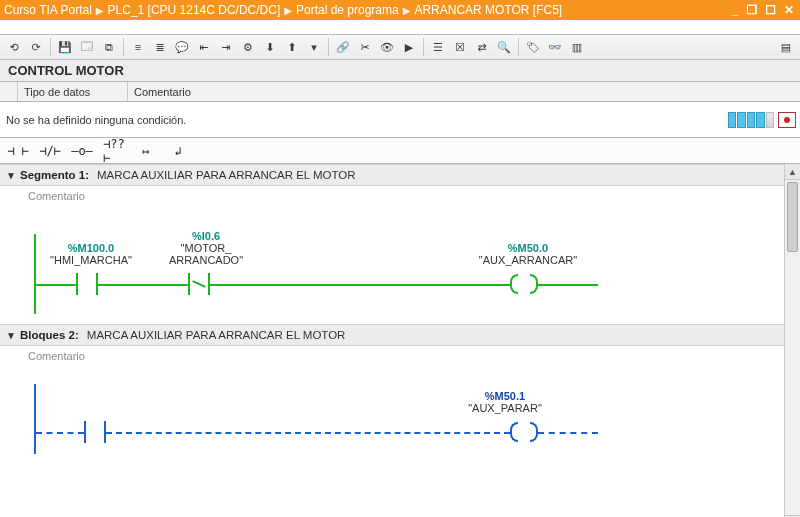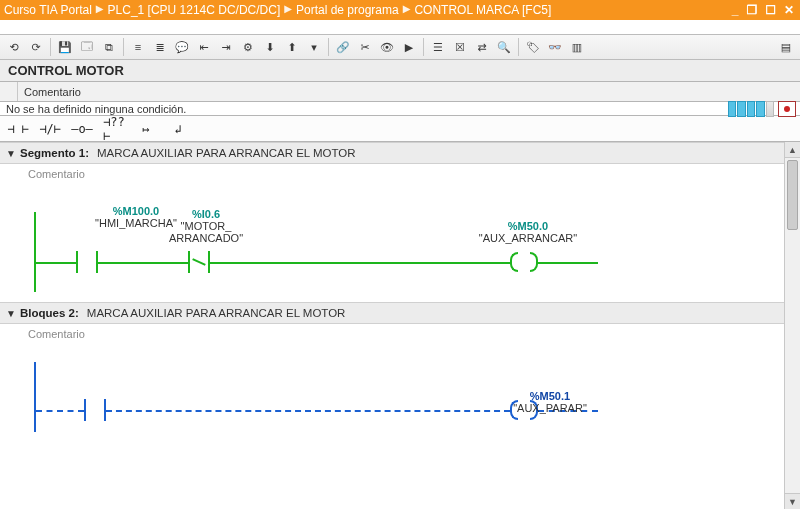--- a/index.html
+++ b/index.html
@@ -1,20 +1,20 @@
 <!DOCTYPE html>
 <html><head>
 <meta charset="utf-8">
 <style>
 * { box-sizing: border-box; margin: 0; padding: 0; font-family: "Segoe UI", Tahoma, sans-serif; }
 html, body { width: 800px; height: 517px; overflow: hidden; background: #fff; }
 
 
 .titlebar { height: 20px; background: #f7941d; color: #fff; display: flex; align-items: center; font-size: 12px; padding: 0 4px; }
-.titlebar .crumbs { flex: 1; display: flex; gap: 4px; white-space: nowrap; overflow: hidden; }
+.titlebar .crumbs { flex: 1; display: flex; align-items: center; gap: 4px; white-space: nowrap; overflow: hidden; }
 .titlebar .crumbs span { }
 .titlebar .arrow { font-size: 10px; opacity: .9; }
 .titlebar .winbtns { display: flex; gap: 4px; font-weight: bold; }
 .titlebar .winbtns span { cursor: pointer; padding: 0 2px; }
 
 .gap { height: 14px; background: #fff; }
 
 
 .toolbar { height: 26px; background: linear-gradient(#f7f7f7,#ebebeb); border-top: 1px solid #bcbcbc; border-bottom: 1px solid #bcbcbc; display: flex; align-items: center; padding: 0 4px; gap: 2px; }
 .tbtn { width: 20px; height: 20px; border: 1px solid transparent; border-radius: 2px; display: flex; align-items: center; justify-content: center; cursor: pointer; font-size: 11px; color: #3a3a3a; }
@@ -24,21 +24,21 @@
 
 .blocktitle { height: 22px; background: #ededed; border-bottom: 1px solid #b5b5b5; display: flex; align-items: center; font-size: 13px; font-weight: bold; color: #2a2a2a; padding: 0 8px; }
 
 
 .ifacehdr { height: 20px; display: flex; border-bottom: 1px solid #b5b5b5; font-size: 11px; background: #f1f1f1; }
 .ifacehdr .cell { border-right: 1px solid #c8c8c8; padding: 2px 6px; display: flex; align-items: center; color: #333; }
 .ifacehdr .cell.spacer { width: 18px; border-right: 1px solid #c8c8c8; }
 .ifacehdr .cell:last-child { flex: 1; border-right: none; }
 
 
-.condrow { height: 14px; display: flex; align-items: center; border-bottom: 1px solid #b5b5b5; font-size: 11px; background: #fff; padding-left: 6px; }
+.condrow { height: 36px; display: flex; align-items: center; border-bottom: 1px solid #b5b5b5; font-size: 11px; background: #fff; padding-left: 6px; }
 .condrow .txt { flex: 1; color: #333; }
 .condrow .meters { width: 46px; height: 16px; display: flex; gap: 1px; margin-right: 4px; }
 .condrow .meters i { flex: 1; background: #55c2e6; border: 1px solid #2a9cc4; }
 .condrow .meters .off { background: linear-gradient(#e9e9e9,#d5d5d5); border-color: #bbb; }
 .condrow .eye { width: 18px; height: 16px; border: 1px solid #aa3333; background: #fff; margin-right: 4px; display:flex; align-items:center; justify-content:center;}
 .condrow .eye span{ width:6px;height:6px;border-radius:50%;background:#cc2222;}
 
 
 .ladpal { height: 26px; border-bottom: 1px solid #b5b5b5; background: #fcfcfc; display: flex; align-items: center; padding: 0 6px; gap: 8px; font-size: 12px; }
 .ladpal .sym { width: 24px; height: 20px; border: 1px solid transparent; display: flex; align-items: center; justify-content: center; cursor: pointer; color: #222; font-family: "Consolas", monospace; font-size: 12px; }
@@ -94,21 +94,21 @@
 <body>
 
 <div class="titlebar">
   <div class="crumbs">
     <span>Curso TIA Portal</span>
     <span class="arrow">▶</span>
     <span>PLC_1 [CPU 1214C DC/DC/DC]</span>
     <span class="arrow">▶</span>
     <span>Portal de programa</span>
     <span class="arrow">▶</span>
-    <span>CONTROL MARCA [FC5]</span>
+    <span>ARRANCAR MOTOR [FC5]</span>
   </div>
   <div class="winbtns">
     <span>_</span>
     <span>❐</span>
     <span>☐</span>
     <span>✕</span>
   </div>
 </div>
 
 <div class="gap"></div>
@@ -147,20 +147,21 @@
   <div class="tspacer"></div>
   <div class="tbtn">▤</div>
 </div>
 
 <div class="blocktitle">
   <span>CONTROL MOTOR</span>
 </div>
 
 <div class="ifacehdr">
   <div class="cell spacer"></div>
+  <div class="cell" style="width:110px">Tipo de datos</div>
   <div class="cell">Comentario</div>
 </div>
 
 <div class="condrow">
   <div class="txt">No se ha definido ninguna condición.</div>
   <div class="meters">
       <i></i>
       <i></i>
       <i></i>
       <i></i>
@@ -195,21 +196,21 @@
 
       <div class="wire green" style="left:8px; top:80px; width:40px;"></div>
       <div class="wire green" style="left:70px; top:80px; width:90px;"></div>
       <div class="wire green" style="left:182px; top:80px; width:300px;"></div>
       <div class="wire green" style="left:510px; top:80px; width:60px;"></div>
 
       <div class="contact green" style="left:48px; top:69px;">
         <span class="leg l"></span>
             <span class="leg r"></span>
       </div>
-      <div class="tag" style="left:18px; top:23px; width:90px;margin-left:45px;">
+      <div class="tag" style="left:18px; top:38px; width:90px;">
         <div class="addr">%M100.0</div>
         <div class="name">"HMI_MARCHA"</div>
       </div>
 
       <div class="contact green nc" style="left:160px; top:69px;">
         <span class="leg l"></span>
             <span class="leg r"></span>
       </div>
       <div class="tag" style="left:128px; top:26px; width:100px;">
         <div class="addr">%I0.6</div>
@@ -243,21 +244,21 @@
 
       <div class="contact blue" style="left:56px; top:57px;">
         <span class="leg l"></span>
             <span class="leg r"></span>
       </div>
 
       <div class="coil blue" style="left:482px; top:57px;">
         <span class="p l"></span>
             <span class="p r"></span>
       </div>
-      <div class="tag blue" style="left:467px; top:26px; width:110px;margin-top:22px;">
+      <div class="tag blue" style="left:422px; top:26px; width:110px;">
         <div class="addr">%M50.1</div>
         <div class="name">"AUX_PARAR"</div>
       </div>
     </div>
   </div>
 
  </div>
  <div class="vscroll">
    <div class="arr">▲</div>
    <div class="track">

